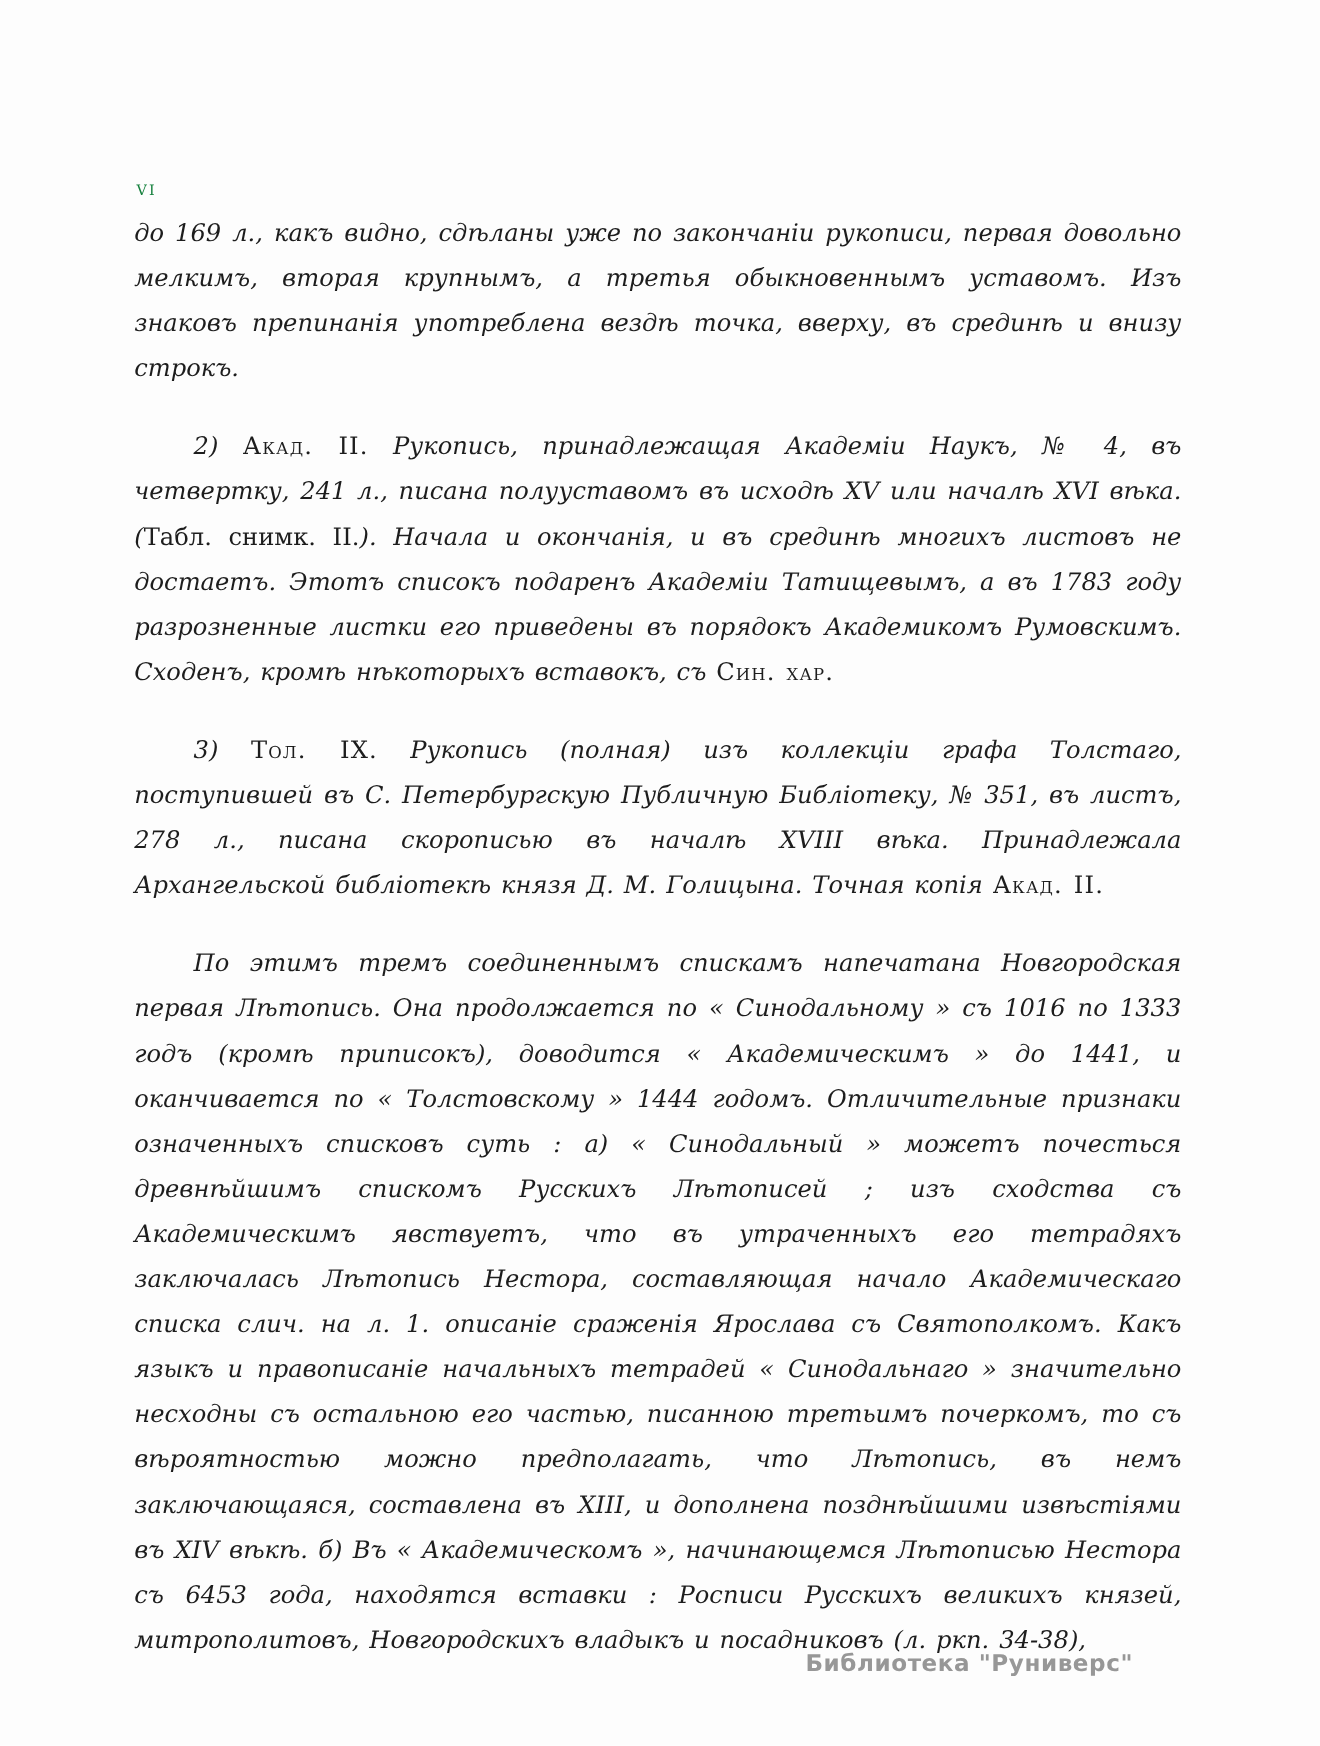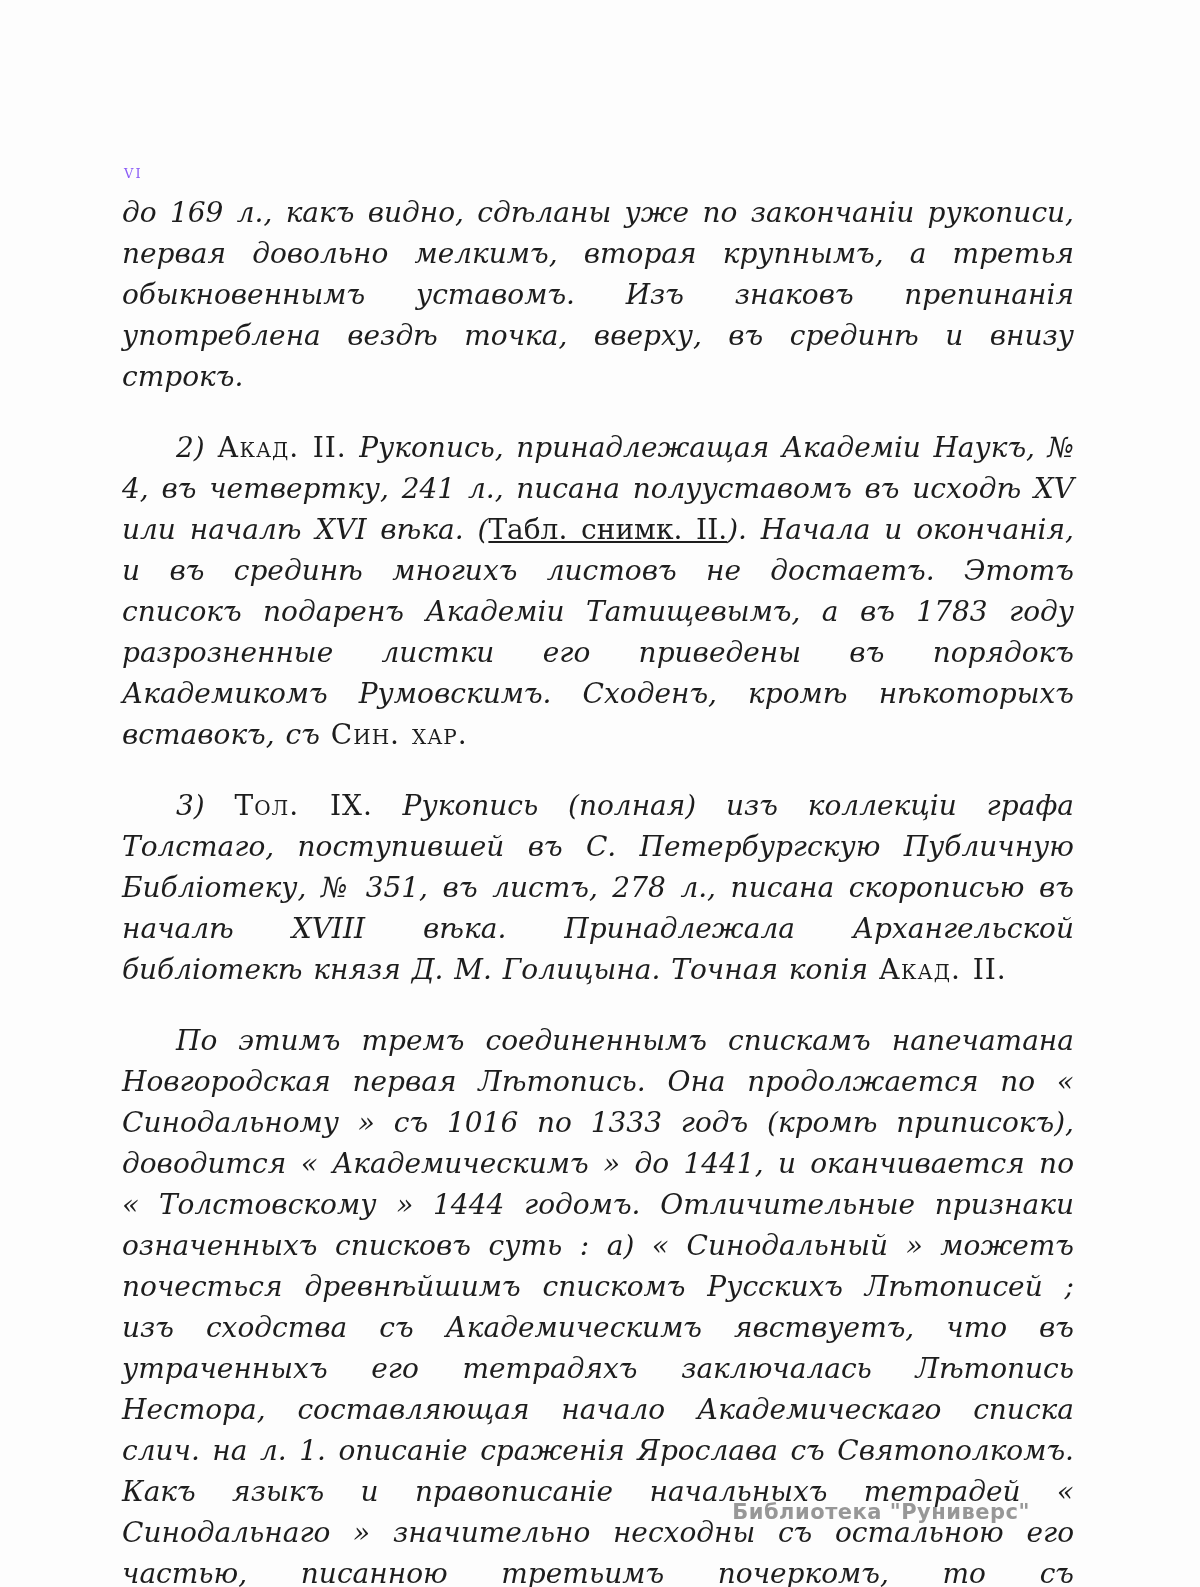--- a/index.html
+++ b/index.html
@@ -17,48 +17,47 @@
     font-family: "DejaVu Serif", serif;
     overflow: hidden;
   }
   .pagenum {
     position: absolute;
     top: 160px;
     left: 124px;
     font-size: 19px;
     font-variant: small-caps;
     letter-spacing: 2px;
-    color: #8b5cf6;
+    color: #15803d;
   }
   .textblock {
     position: absolute;
     top: 192px;
     left: 122px;
     width: 952px;
   }
   p.para {
     margin: 0 0 30px 0;
     font-style: italic;
-    font-size: 28px;
+    font-size: 22px;
     line-height: 41px;
     text-align: justify;
     word-spacing: 2px;
     color: #1d1d1d;
   }
   p.para:last-child { margin-bottom: 0; }
   p.para.indent { text-indent: 54px; }
   .sc {
     font-style: normal;
     font-variant: small-caps;
     letter-spacing: 1px;
     margin-top: 39px;
   }
   .roman {
     font-style: normal;
-    text-decoration: underline;
   }
   .watermark {
     position: absolute;
     top: 1500px;
     right: 170px;
     font-family: "DejaVu Sans", sans-serif;
     font-size: 21px;
     font-weight: 700;
     color: #979797;
     letter-spacing: 0.5px;

